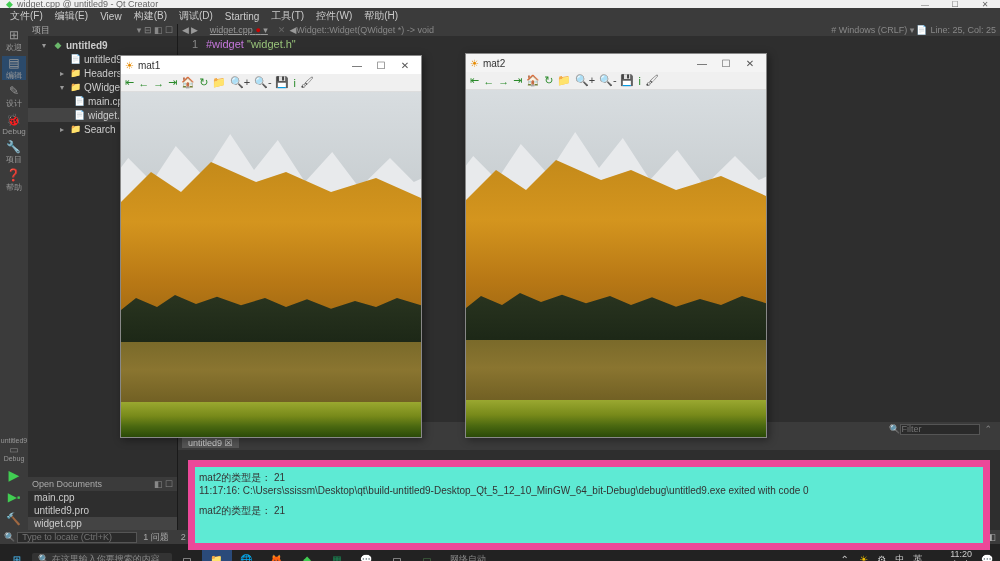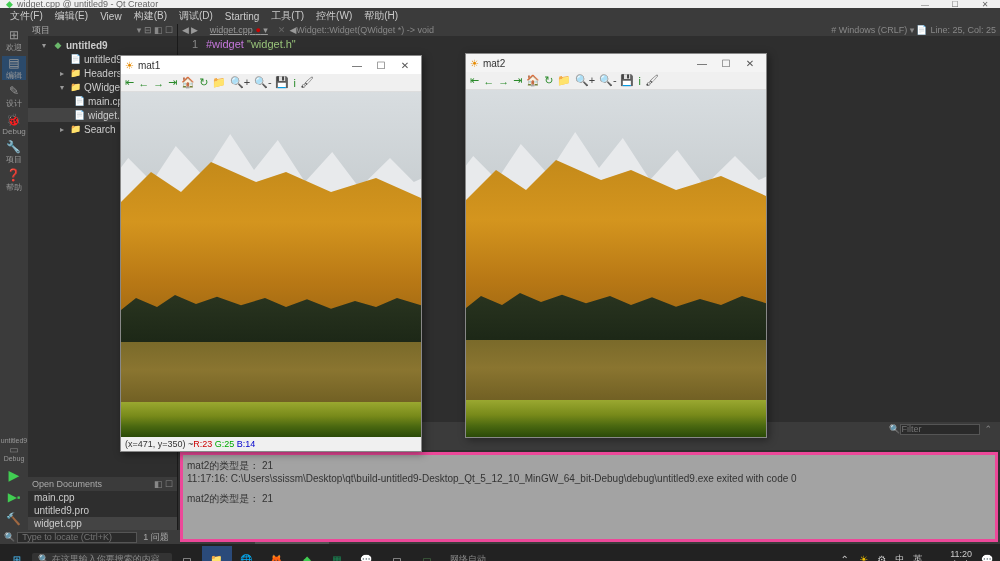--- a/index.html
+++ b/index.html
@@ -51,21 +51,21 @@
     .editor-tabs { height: 12px; background: #3b3b3b; color: #999; font-size: 9px; display: flex; align-items: center; padding: 0 4px; }
     .editor-tabs .tab { padding: 0 6px; text-decoration: underline; }
     .editor-tabs .breadcrumb { color: #888; }
     .editor-status-right { position: absolute; right: 4px; color: #888; }
     .code-line { background: #2e2e2e; color: #ccc; padding: 2px 0 2px 4px; font-family: Consolas, monospace; font-size: 11px; display: flex; }
     .line-num { width: 24px; text-align: right; padding-right: 8px; color: #888; }
     .kw { color: #c678dd; }
     .str { color: #98c379; }
     
     
-    .output-panel { background: #a3a3a3; border: 3px solid #ec4899; margin: 2px; min-height: 90px; }
+    .output-panel { background: #5eead4; border: 7px solid #ec4899; margin: 10px; min-height: 90px; }
     .output-tabs { height: 14px; background: #3b3b3b; display: flex; align-items: center; padding: 0 4px; }
     .output-tab { color: #ccc; font-size: 9px; padding: 0 6px; }
     .output-tab.sel { background: #555; }
     .output-content { font-family: Consolas, monospace; font-size: 10px; padding: 4px; color: #333; }
     .out-blue { color: #0000cd; }
     
     
     .statusrow { height: 14px; background: #3b3b3b; color: #aaa; font-size: 9px; display: flex; align-items: center; padding: 0 4px; }
     .statusrow input { background: #2a2a2a; border: 1px solid #555; color: #aaa; font-size: 9px; padding: 0 4px; width: 120px; height: 11px; }
     .statusrow .pill { padding: 0 6px; display: flex; align-items: center; }
@@ -322,26 +322,20 @@
     <span class="t-dark">🖌</span>
   </div>
   <div class="scene" style="height:345px;">
     <div class="sky"></div>
     <div class="snowpeak"></div>
     <div class="mountain-fall"></div>
     <div class="darktrees"></div>
     <div class="grass"></div>
     <div class="water"></div>
   </div>
-  <div class="coord-bar">
-    <span>(x=471, y=350) ~ </span>
-    <span class="coord-r">R:23</span>&nbsp;
-    <span class="coord-g">G:25</span>&nbsp;
-    <span class="coord-b">B:14</span>
-  </div>
 </div>
 
 <div class="img-window" style="left:465px;top:53px;width:302px;">
   <div class="img-titlebar" style="background:#f4f4f4;">
     <span class="ico-sun">☀</span>
     <span>mat2</span>
     <div class="img-wc">
       <span>—</span>
       <span>☐</span>
       <span>✕</span>

